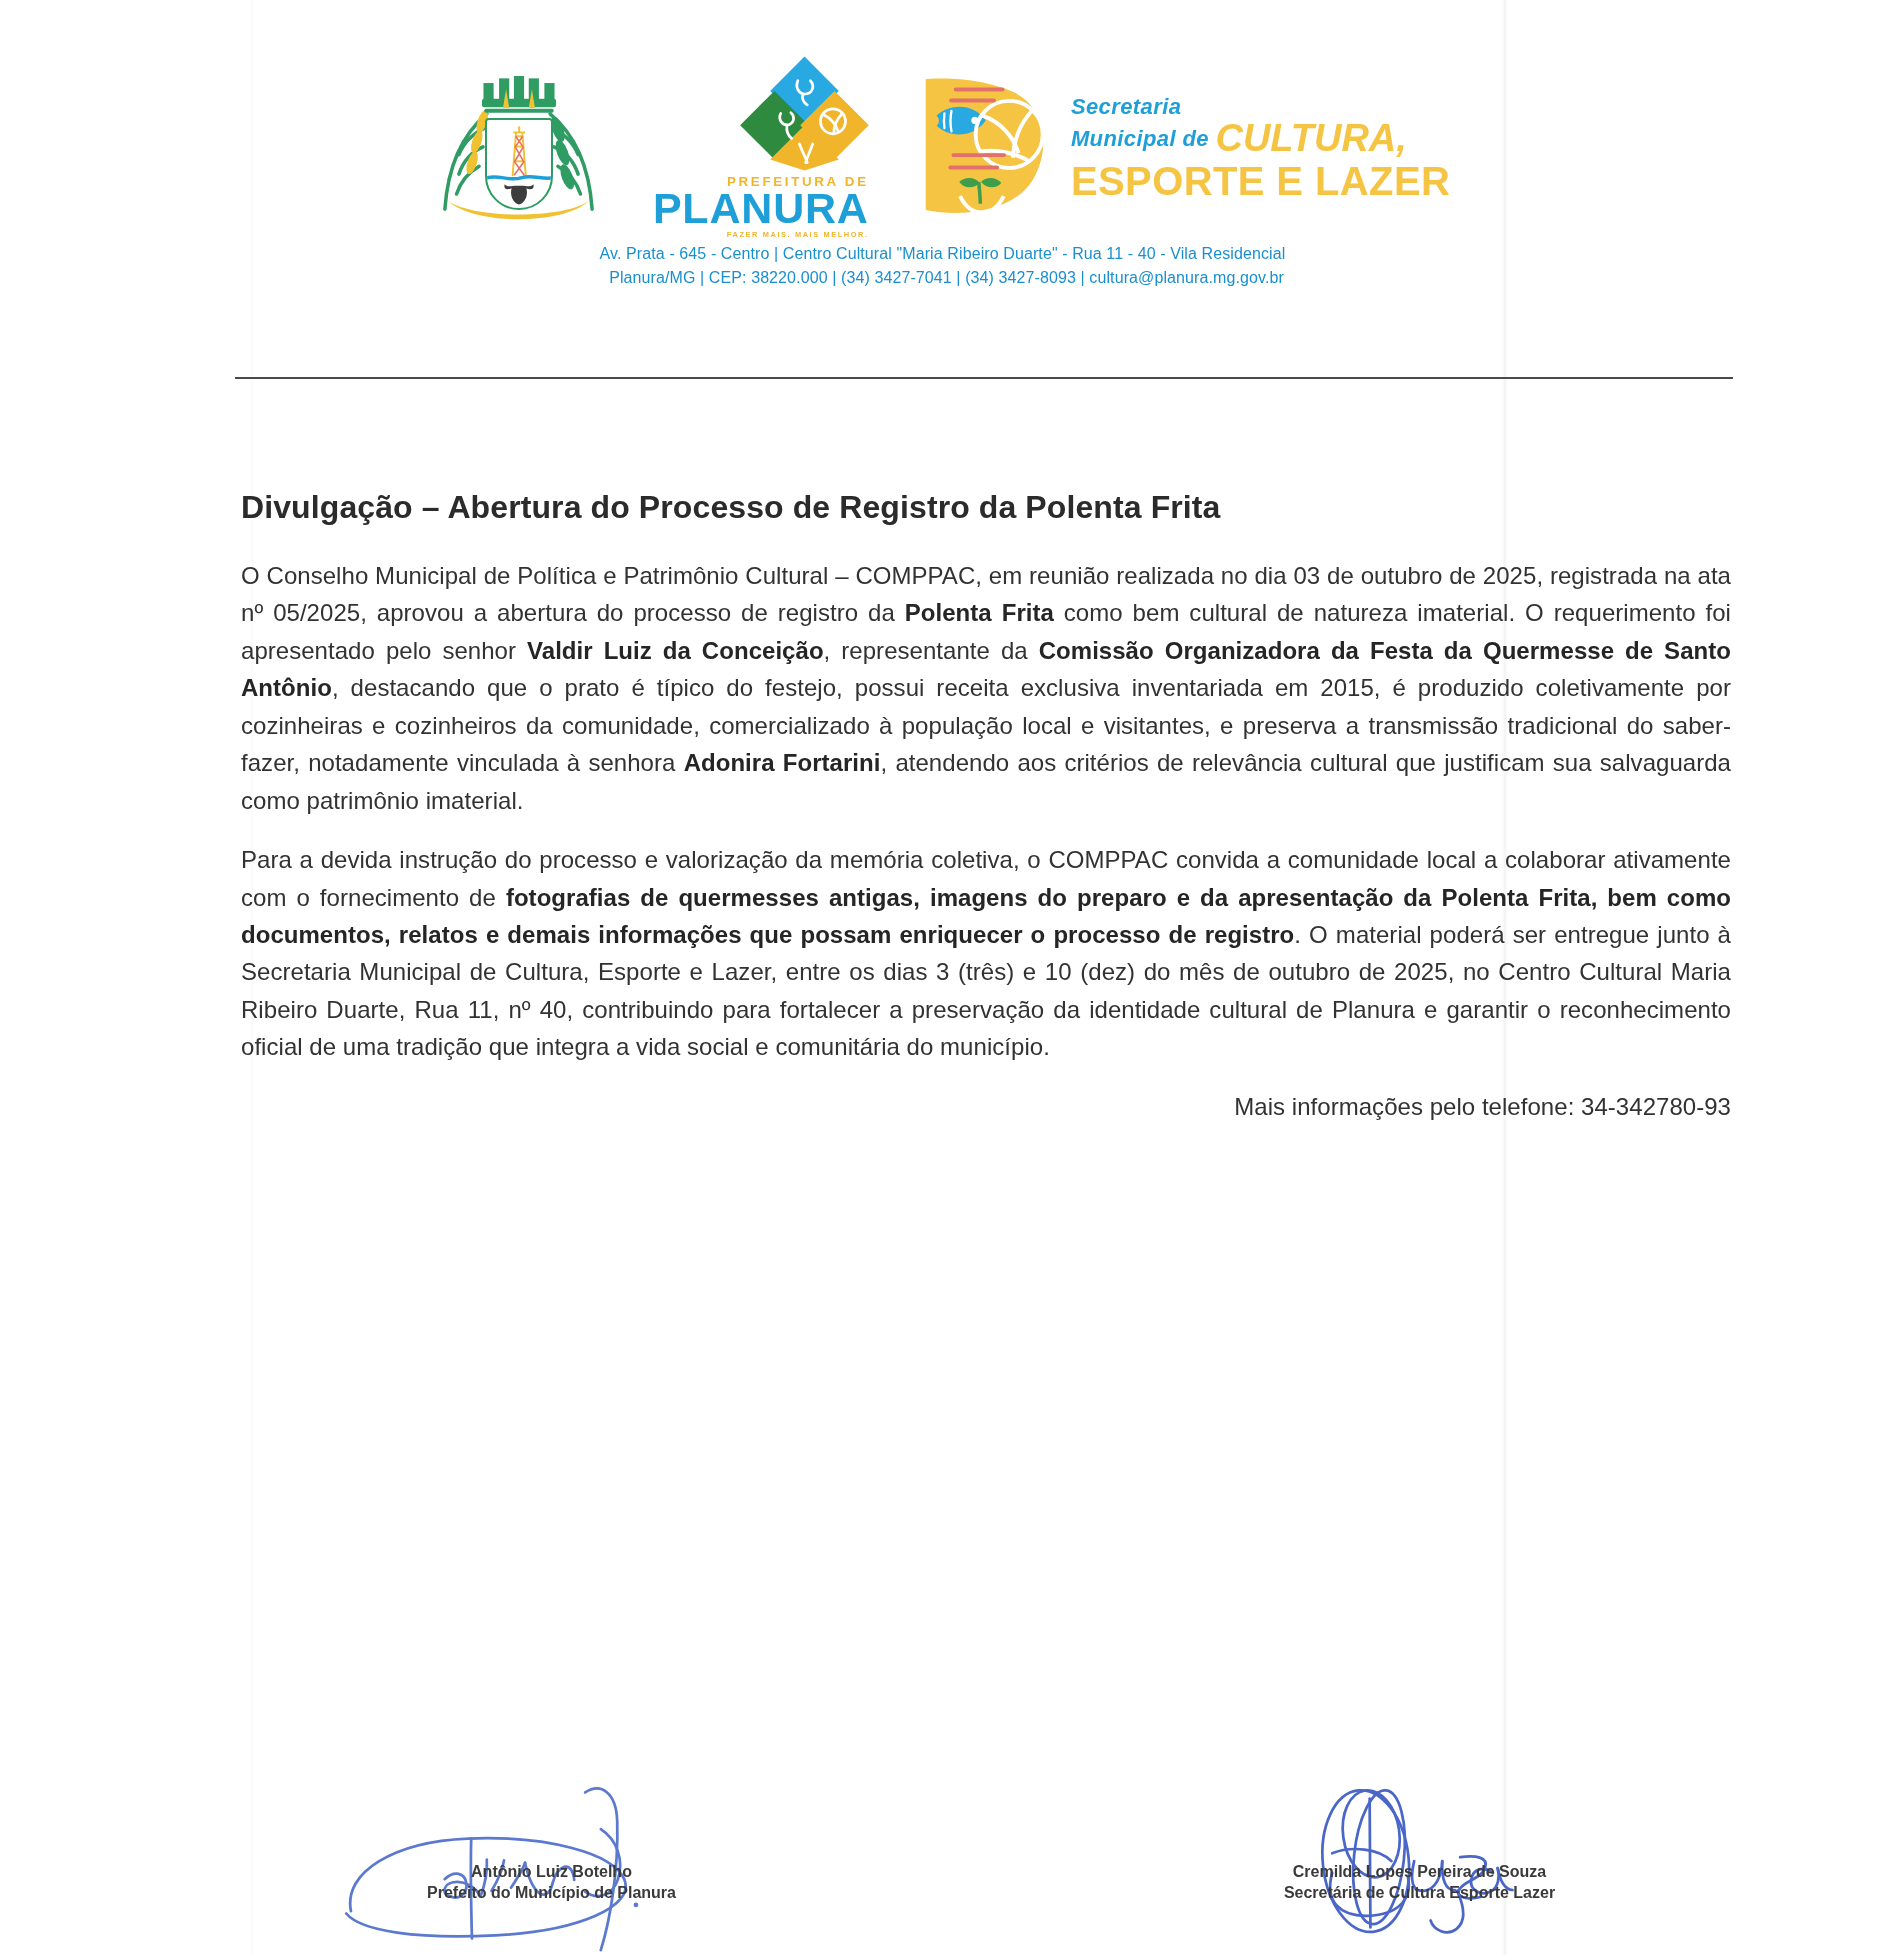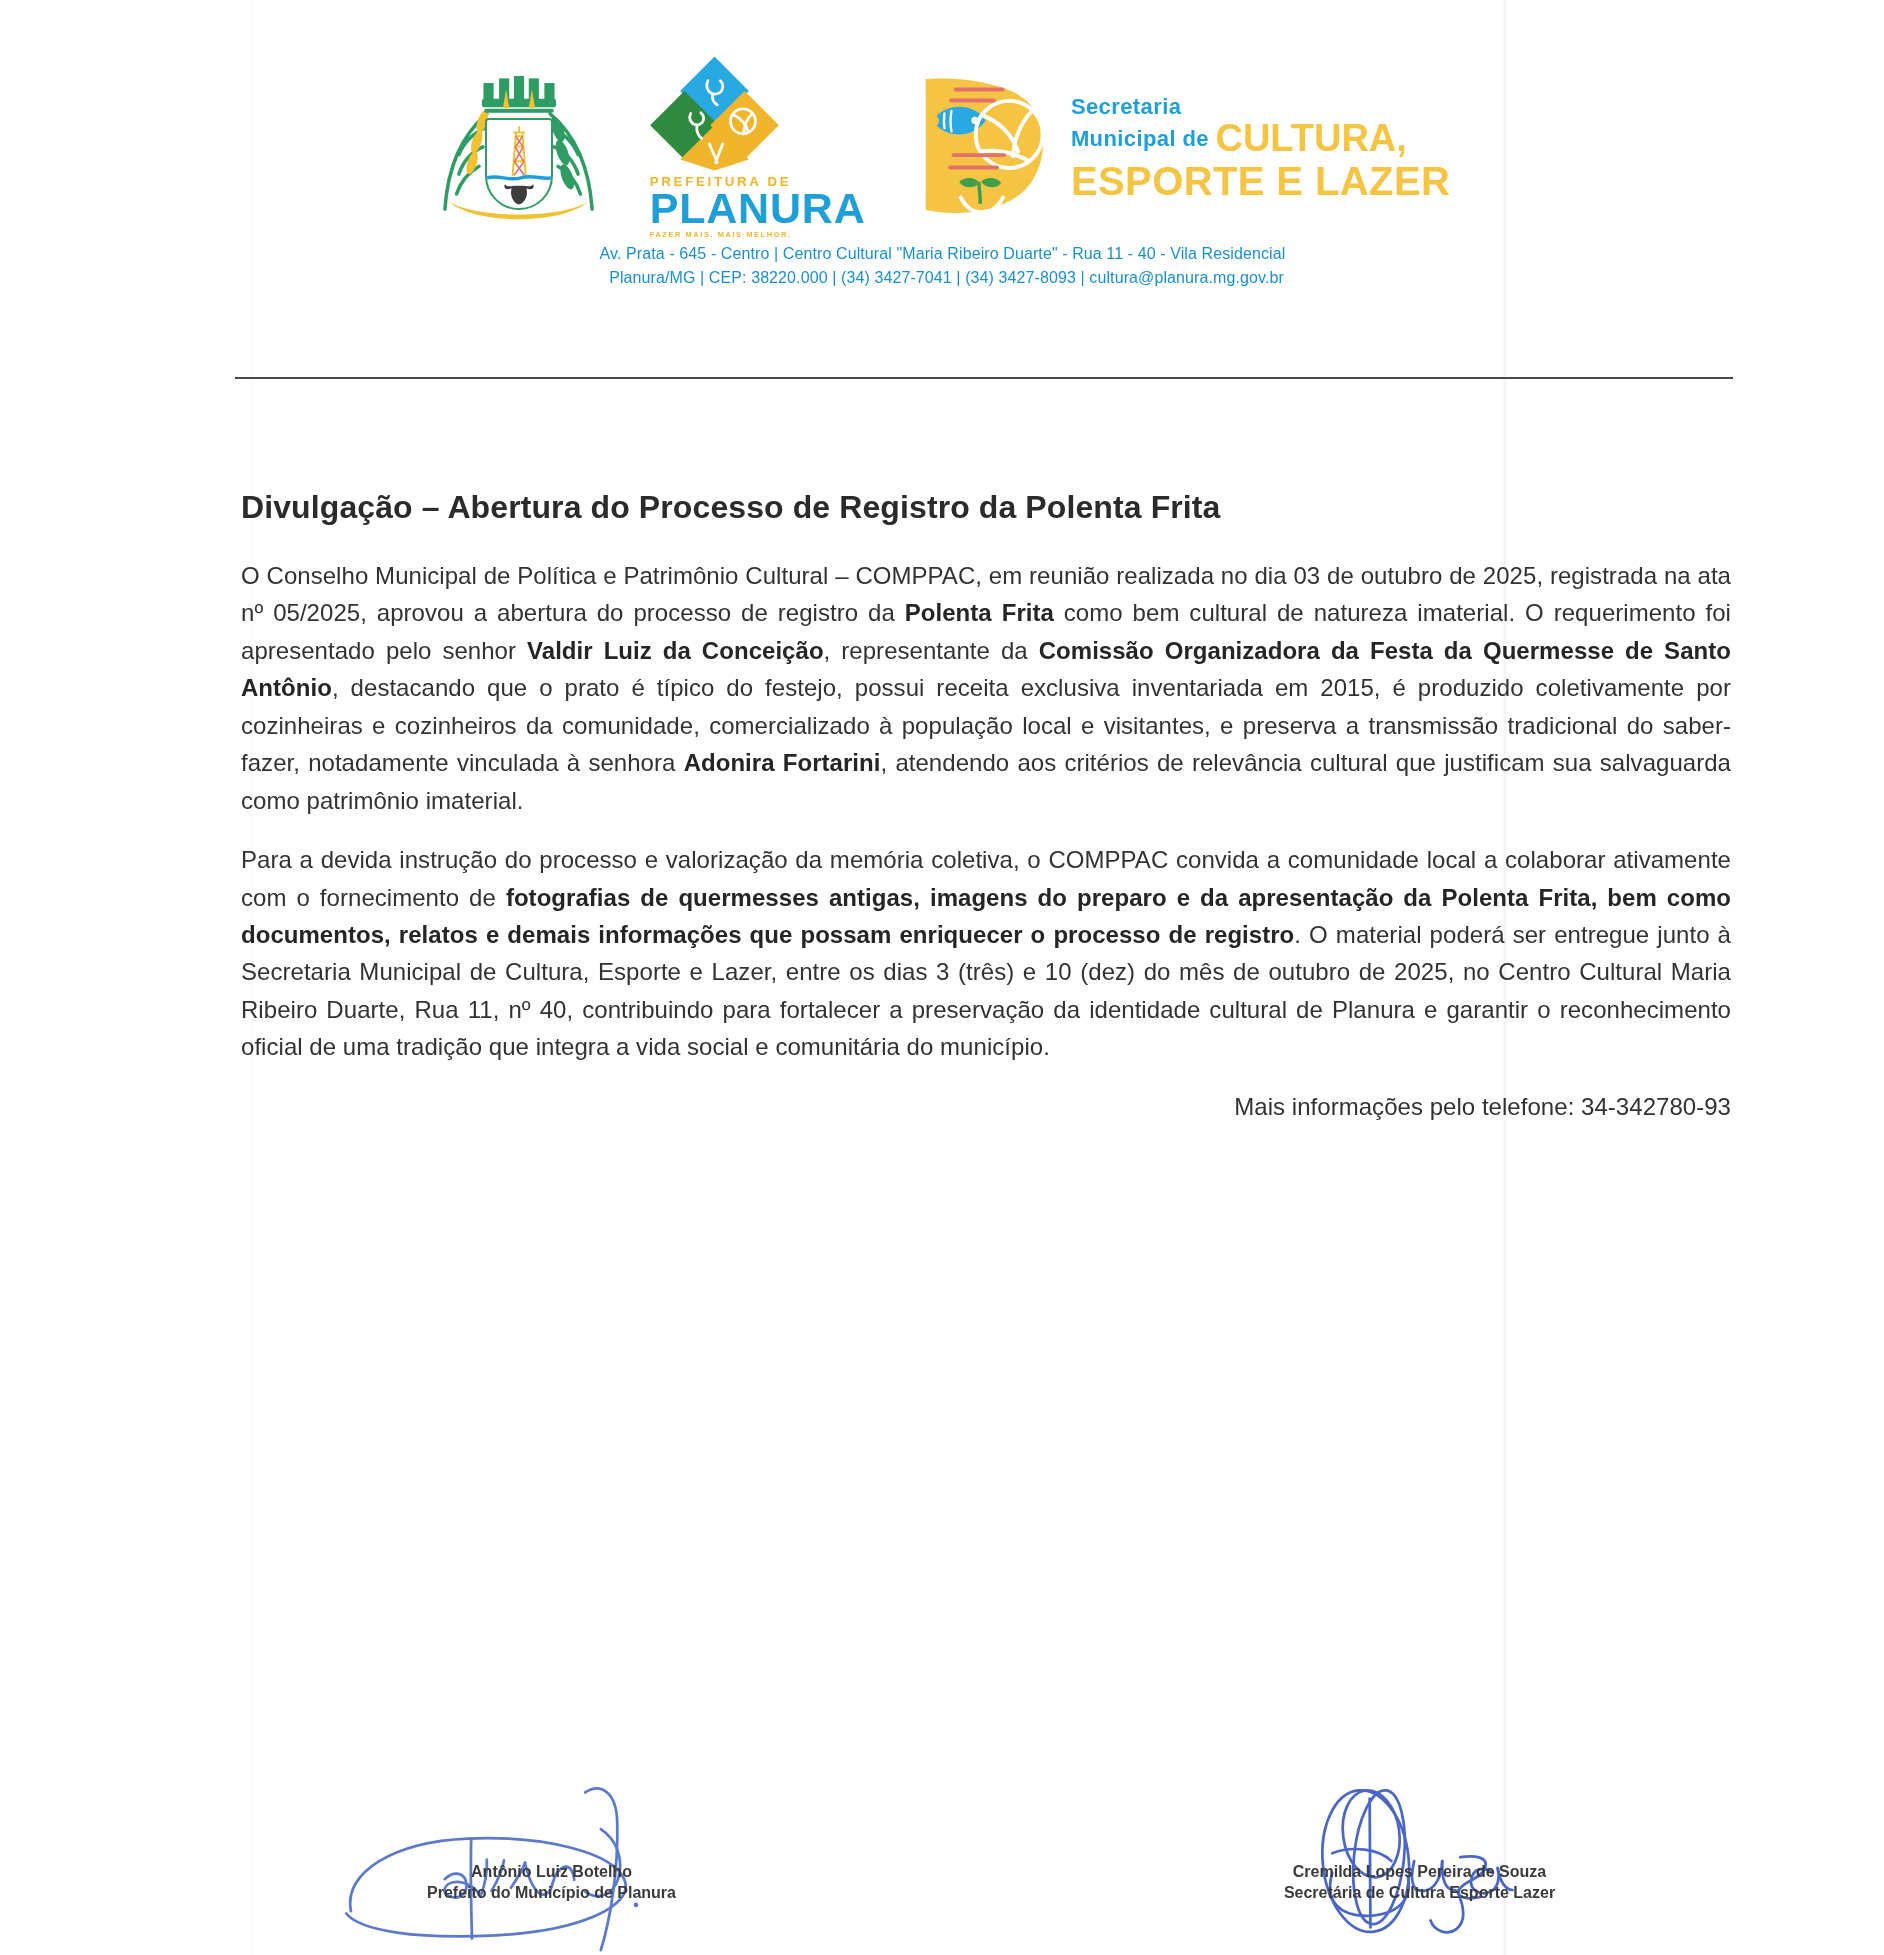--- a/index.html
+++ b/index.html
@@ -130,21 +130,21 @@
     width: 145px;
     height: 30px;
   }
 
   
   .planura {
     position: relative;
     width: 219px;
     height: 172px;
     flex: 0 0 auto;
-    text-align: left;
+    text-align: right;
   }
   .planura .diamond-mark {
     width: 129px;
     height: 117px;
     margin: 0 auto 2.3px auto;
   }
   .planura .pref-line {
     font-size: 13.3px;
     letter-spacing: 2.7px;
     font-weight: 700;
@@ -186,20 +186,21 @@
     padding-top: 11px;
   }
   .secel .line-sec,
   .secel .line-mun {
     font-size: 22px;
     line-height: 1.04;
     color: #1f9fd8;
     font-weight: 700;
     letter-spacing: 0.4px;
     white-space: nowrap;
+    font-style: italic;
   }
   .secel .line-cultura-tail {
     display: inline;
     color: #f6c443;
     font-size: 38px;
     font-weight: 800;
     letter-spacing: 0;
     vertical-align: -5.5px;
     margin-top: 25px;
   }

